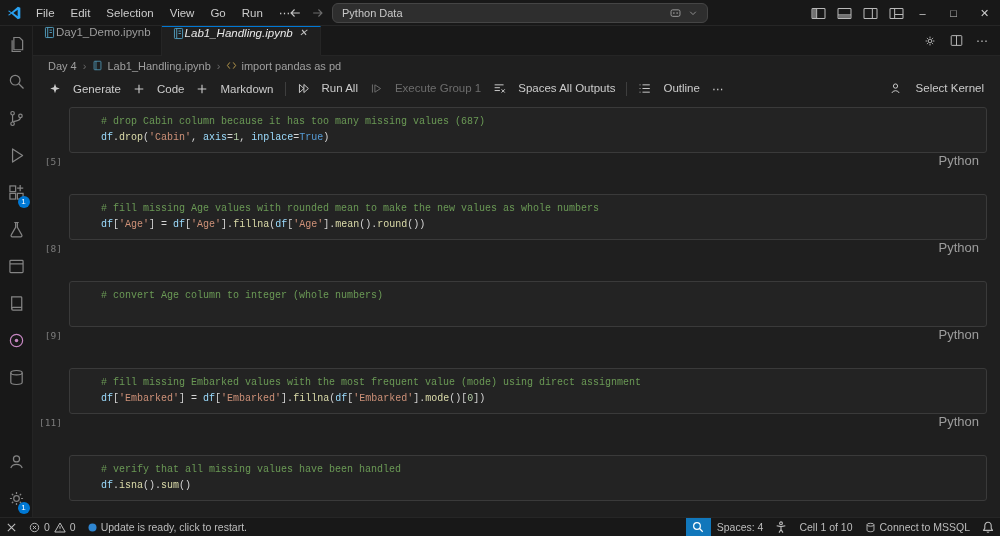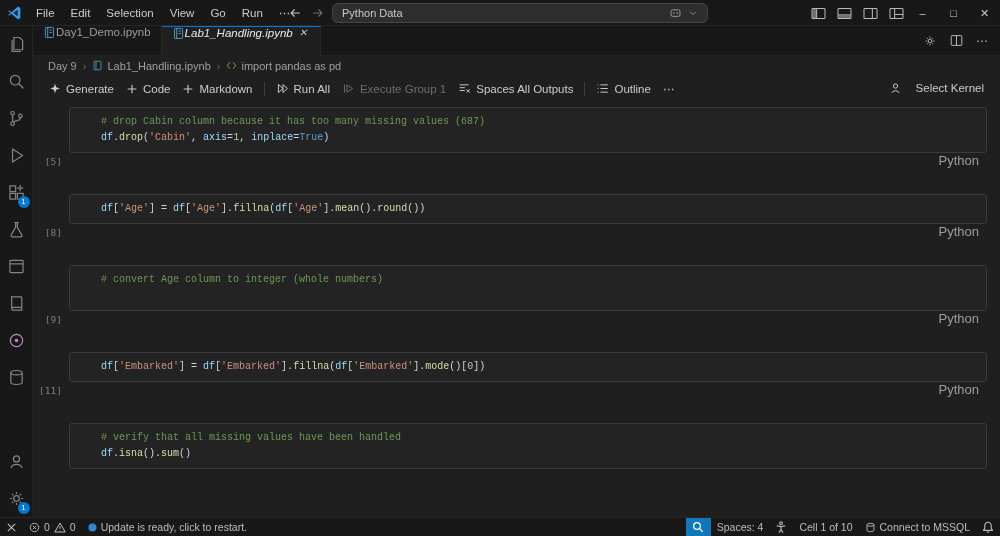--- a/index.html
+++ b/index.html
@@ -43,21 +43,21 @@
   .tab-fill{flex:1;border-bottom:1px solid #252525;display:flex;align-items:center;
     justify-content:flex-end;gap:13px;padding-right:12px;color:#b9b9b9}
 
   
   .breadcrumb{height:19px;display:flex;align-items:center;padding-left:15px;font-size:11px;color:#9f9f9f;gap:5px}
   .crumb-sep{color:#686868;padding:0 1px}
   .crumb{display:flex;align-items:center;gap:4px}
 
   
   .nbtoolbar{height:27px;display:flex;align-items:center;padding:0 12px 0 10px;font-size:11.5px;color:#ccc}
-  .nb-btn{display:flex;align-items:center;gap:5px;padding:3px 6px;border-radius:4px;white-space:nowrap}
+  .nb-btn{display:flex;align-items:flex-start;gap:12px;padding:3px 6px;border-radius:4px;white-space:nowrap}
   .nb-btn.disabled{color:#6d6d6d}
   .nb-sep{width:1px;height:14px;background:#3e3e3e;margin:0 5px}
   .kernel{margin-left:auto;display:flex;align-items:flex-start;gap:14px;padding:3px 4px;white-space:nowrap}
 
   
   .cells{flex:1;overflow:hidden;padding-top:5px}
   .cell{display:flex;margin-bottom:26px}
   .cell-gutter{width:36px;flex:none;position:relative}
   .exec{position:absolute;bottom:1px;right:7px;font-family:"DejaVu Sans Mono",monospace;font-size:9.5px;color:#7d7d7d}
   .cell-main{flex:1;margin-right:13px;min-width:0}
@@ -272,21 +272,21 @@
           <svg width="13" height="13" viewBox="0 0 16 16" fill="none" stroke="currentColor" stroke-width="1.2">
               <rect x="1.5" y="2" width="13" height="12" rx="1"></rect>
               <path d="M8 2v12"></path>
             </svg>
           </span>
         <span>⋯</span>
       </div>
     </div>
 
     <div class="breadcrumb">
-      <span class="crumb">Day 9</span>
+      <span class="crumb">Day 4</span>
       <span class="crumb-sep">›</span>
       <span class="crumb">
         <span>
           <svg width="11" height="11" viewBox="0 0 16 16" fill="none" stroke="#519aba" stroke-width="1.2">
               <rect x="3" y="1.8" width="10" height="12.4" rx="1"></rect>
               <path d="M5.8 1.8v12.4"></path>
             </svg>
           </span>
         <span>Lab1_Handling.ipynb</span>
       </span>
@@ -389,20 +389,21 @@
       </div>
     </div>
   </div>
         <div class="cell">
     <div class="cell-gutter">
       <span class="exec">[8]</span>
     </div>
     <div class="cell-main">
       <div class="cell-box">
         <div>
+                <div class="code-line"><span class="tk-c"># fill missing Age values with rounded mean to make the new values as whole numbers</span></div>
                 <div class="code-line"><span class="tk-v">df</span><span class="tk-p">[</span><span class="tk-s">'Age'</span><span class="tk-p">] = </span><span class="tk-v">df</span><span class="tk-p">[</span><span class="tk-s">'Age'</span><span class="tk-p">].</span><span class="tk-f">fillna</span><span class="tk-p">(</span><span class="tk-v">df</span><span class="tk-p">[</span><span class="tk-s">'Age'</span><span class="tk-p">].</span><span class="tk-f">mean</span><span class="tk-p">().</span><span class="tk-f">round</span><span class="tk-p">())</span></div>
               </div>
       </div>
       <div class="cell-footer">
         <span class="lang">Python</span>
       </div>
     </div>
   </div>
         <div class="cell">
     <div class="cell-gutter">
@@ -420,20 +421,21 @@
       </div>
     </div>
   </div>
         <div class="cell">
     <div class="cell-gutter">
       <span class="exec">[11]</span>
     </div>
     <div class="cell-main">
       <div class="cell-box">
         <div>
+                <div class="code-line"><span class="tk-c"># fill missing Embarked values with the most frequent value (mode) using direct assignment</span></div>
                 <div class="code-line"><span class="tk-v">df</span><span class="tk-p">[</span><span class="tk-s">'Embarked'</span><span class="tk-p">] = </span><span class="tk-v">df</span><span class="tk-p">[</span><span class="tk-s">'Embarked'</span><span class="tk-p">].</span><span class="tk-f">fillna</span><span class="tk-p">(</span><span class="tk-v">df</span><span class="tk-p">[</span><span class="tk-s">'Embarked'</span><span class="tk-p">].</span><span class="tk-f">mode</span><span class="tk-p">()[</span><span class="tk-n">0</span><span class="tk-p">])</span></div>
               </div>
       </div>
       <div class="cell-footer">
         <span class="lang">Python</span>
       </div>
     </div>
   </div>
         <div class="cell">
     <div class="cell-gutter">

